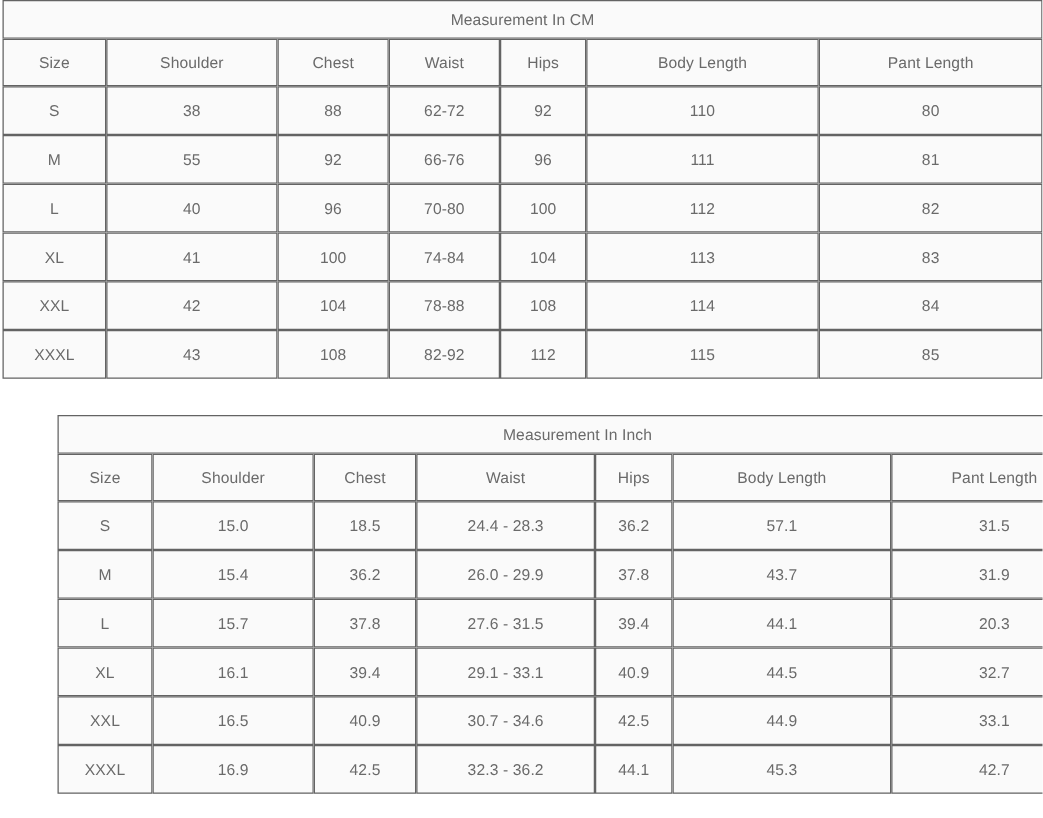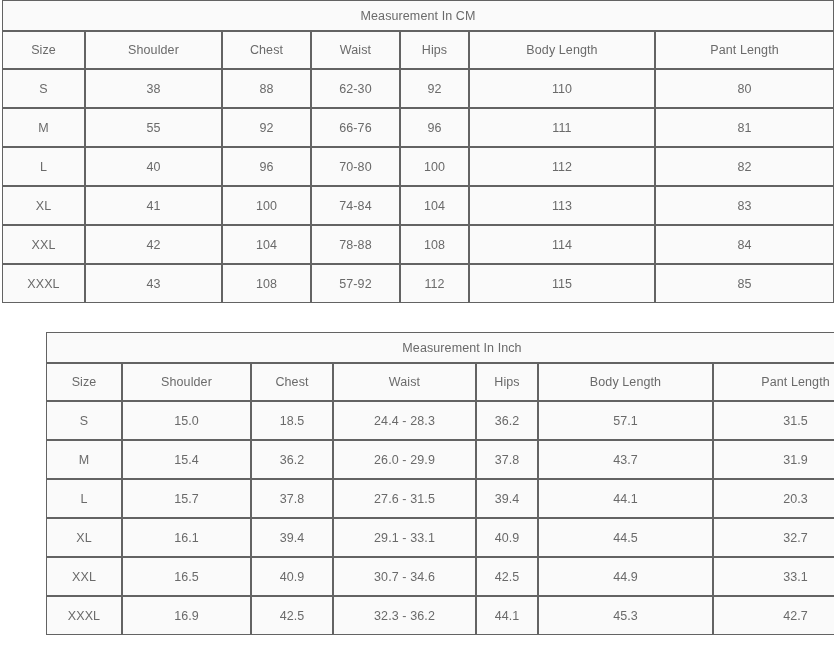--- a/index.html
+++ b/index.html
@@ -122,21 +122,21 @@
             <th class="col-head">Chest</th>
             <th class="col-head">Waist</th>
             <th class="col-head">Hips</th>
             <th class="col-head">Body Length</th>
             <th class="col-head">Pant Length</th>
           </tr>
           <tr>
             <td class="body-cell size-cell">S</td>
             <td class="body-cell">38</td>
             <td class="body-cell">88</td>
-            <td class="body-cell">62-30</td>
+            <td class="body-cell">62-72</td>
             <td class="body-cell">92</td>
             <td class="body-cell">110</td>
             <td class="body-cell">80</td>
           </tr>
           <tr>
             <td class="body-cell size-cell">M</td>
             <td class="body-cell">55</td>
             <td class="body-cell">92</td>
             <td class="body-cell">66-76</td>
             <td class="body-cell">96</td>
@@ -167,21 +167,21 @@
             <td class="body-cell">104</td>
             <td class="body-cell">78-88</td>
             <td class="body-cell">108</td>
             <td class="body-cell">114</td>
             <td class="body-cell">84</td>
           </tr>
           <tr>
             <td class="body-cell size-cell">XXXL</td>
             <td class="body-cell">43</td>
             <td class="body-cell">108</td>
-            <td class="body-cell">57-92</td>
+            <td class="body-cell">82-92</td>
             <td class="body-cell">112</td>
             <td class="body-cell">115</td>
             <td class="body-cell">85</td>
           </tr>
         </tbody>
     </table>
   </div>
 
   <div class="chart-block second">
     <table class="size-table in-table">

